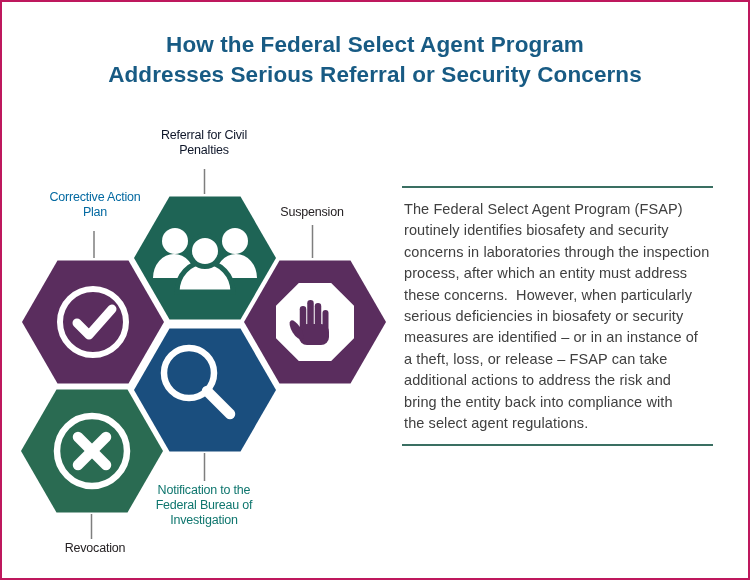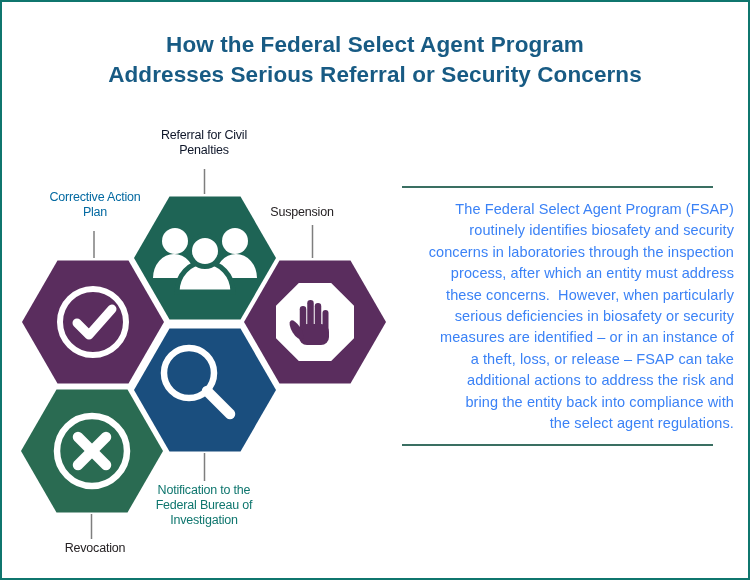--- a/index.html
+++ b/index.html
@@ -1,21 +1,21 @@
 <!DOCTYPE html>
 <html><head>
 <meta charset="utf-8">
 <style>
   html,body{margin:0;padding:0;background:#ffffff;}
   .canvas{
     position:relative;
     width:750px;height:580px;
     box-sizing:border-box;
     background:#ffffff;
-    border:2px solid #0f766e;
+    border:2px solid #be185d;
     font-family:"Liberation Sans",sans-serif;
     overflow:hidden;
   }
   .title{
     position:absolute;left:0;top:28px;width:100%;
     text-align:center;
     font-weight:bold;
     font-size:22.5px;
     line-height:30px;
     letter-spacing:0.1px;
@@ -25,21 +25,21 @@
     position:absolute;
     width:160px;
     text-align:center;
     font-size:12.5px;
     line-height:15px;
     letter-spacing:-0.2px;
     white-space:pre-line;
   }
   .lbl-referral{left:122px;top:126px;}
   .lbl-cap{left:13px;top:188px;}
-  .lbl-suspension{left:220px;top:203px;}
+  .lbl-suspension{left:230px;top:203px;}
   .lbl-fbi{left:122px;top:481px;}
   .lbl-revocation{left:13px;top:539px;}
   .rule{
     position:absolute;left:400px;width:311px;height:1.5px;
   }
   .rule-top{top:184px;}
   .rule-bottom{top:442px;}
   .paragraph{
     position:absolute;left:402px;top:197px;width:330px;
     margin:0;
@@ -115,21 +115,21 @@
 Penalties</div>
   <div class="hexlabel lbl-cap" style="color: #0369a1;">Corrective Action
 Plan</div>
   <div class="hexlabel lbl-suspension" style="color: rgb(38, 34, 36);">Suspension</div>
   <div class="hexlabel lbl-fbi" style="color: #0f766e;">Notification to the
 Federal Bureau of
 Investigation</div>
   <div class="hexlabel lbl-revocation" style="color: rgb(38, 34, 36);">Revocation</div>
 
   <div class="rule rule-top" style="background-color: rgb(58, 111, 98);"></div>
-  <p class="paragraph" style="color: #3b82f6; text-align: right;">The Federal Select Agent Program (FSAP)
+  <p class="paragraph" style="color: #404040;">The Federal Select Agent Program (FSAP)
 routinely identifies biosafety and security
 concerns in laboratories through the inspection
 process, after which an entity must address
 these concerns.  However, when particularly
 serious deficiencies in biosafety or security
 measures are identified – or in an instance of
 a theft, loss, or release – FSAP can take
 additional actions to address the risk and
 bring the entity back into compliance with
 the select agent regulations.</p>

